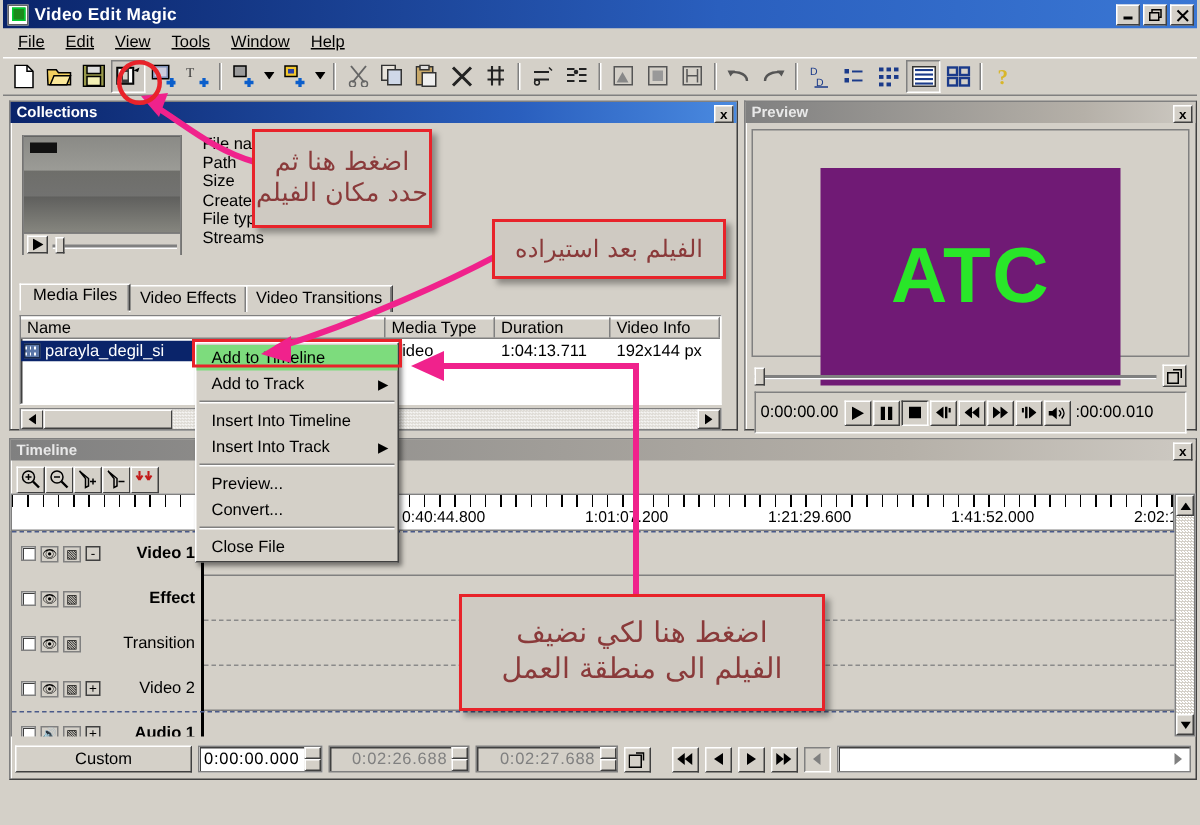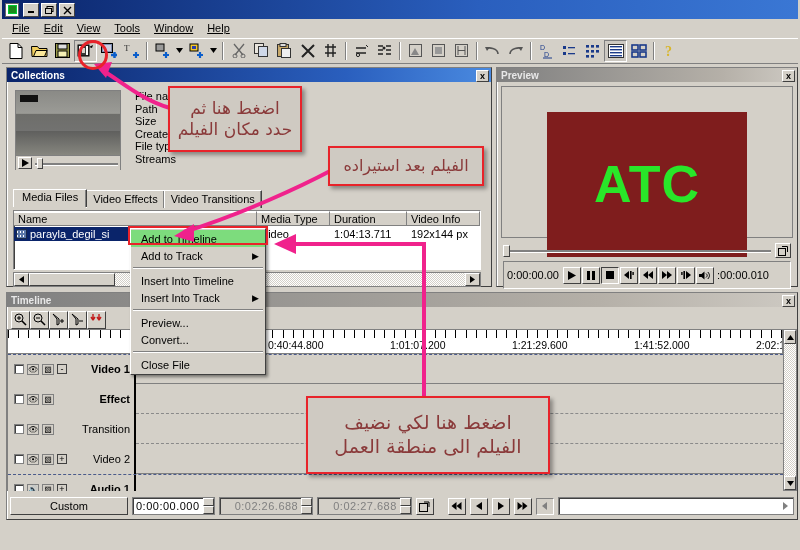--- a/index.html
+++ b/index.html
@@ -120,21 +120,21 @@
   .hs-track{flex:1;background:
      repeating-conic-gradient(#fff 0% 25%, #d4d0c8 0% 50%) 0 0/2px 2px;}
   .hs-thumb{width:86px;background:#d4d0c8;border:1px solid #fff;
      border-right-color:#404040;border-bottom-color:#404040;}
 
   
   #preview { left:494px; top:67px; width:302px; height:220px; }
   .pv-body{height:calc(100% - 14px);padding:4px;}
   .pv-screen{height:152px;border:1px solid #808080;background:#d4d0c8;
      display:flex;align-items:center;justify-content:center;}
-  .pv-video{width:200px;height:145px;background:#7f1d1d;display:flex;align-items:center;
+  .pv-video{width:200px;height:145px;background:#701a75;display:flex;align-items:center;
      justify-content:center;margin-top:44px;}
   .pv-video span{color:#29e629;font-size:52px;font-weight:bold;letter-spacing:1px;
      font-family:"Liberation Sans",sans-serif;}
   .pv-seek{display:flex;align-items:center;gap:4px;margin:5px 2px 3px;}
   .pv-track{flex:1;height:12px;position:relative;}
   .pv-track:before{content:"";position:absolute;left:0;right:0;top:5px;height:2px;
      background:#808080;border-bottom:1px solid #fff;}
   .pv-thumb{position:absolute;left:0;top:0;width:7px;height:12px;background:#d4d0c8;
      border:1px solid #fff;border-right-color:#404040;border-bottom-color:#404040;}
   .sq-btn{width:16px;height:15px;background:#d4d0c8;border:1px solid #fff;
@@ -227,20 +227,21 @@
 </style>
 </head>
 <body>
 
 <div id="app">
 
   <div class="titlebar">
     <span class="title-icon">
         <i></i>
       </span>
+    <span class="title-text">Video Edit Magic</span>
     <span class="tb-btns">
       <span class="tb-btn">
         <svg width="8" height="8" viewBox="0 0 8 8">
             <rect x="1" y="5" width="6" height="2" fill="#000"></rect>
           </svg>
       </span>
       <span class="tb-btn">
         <svg width="9" height="9" viewBox="0 0 9 9">
             <rect x="2" y="0.5" width="6" height="5" fill="none" stroke="#000"></rect>
             <rect x="0.5" y="2.5" width="6" height="5" fill="#d4d0c8" stroke="#000"></rect>
@@ -850,21 +851,21 @@
     <path d="M168 108 C140 100 120 82 100 70" stroke="#f0228c" stroke-width="4" fill="none"></path>
     <path d="M104 78 L92 64 L110 62z" fill="#f0228c"></path>
 
     <path d="M330 170 C300 186 240 214 182 232" stroke="#f0228c" stroke-width="4" fill="none"></path>
     <path d="M192 224 L172 236 L192 242z" fill="#f0228c"></path>
 
     <path d="M422 396 L422 300 L422 244 L284 244" stroke="#f0228c" stroke-width="4" fill="none"></path>
     <path d="M294 234 L272 244 L294 254z" fill="#f0228c"></path>
   </svg>
 
-  <div class="anno" style="left:166px;top:86px;width:134px;height:66px;font-size:17px;">
+  <div class="anno" style="left:166px;top:86px;width:120px;height:66px;font-size:17px;">
     <div>اضغط هنا ثم</div>
     <div>حدد مكان الفيلم</div>
   </div>
 
   <div class="anno" style="left:326px;top:146px;width:156px;height:40px;font-size:16px;">
     <div>الفيلم بعد استيراده</div>
   </div>
 
   <div class="anno" style="left:304px;top:396px;width:244px;height:78px;font-size:19px;">
     <div>اضغط هنا لكي نضيف</div>

